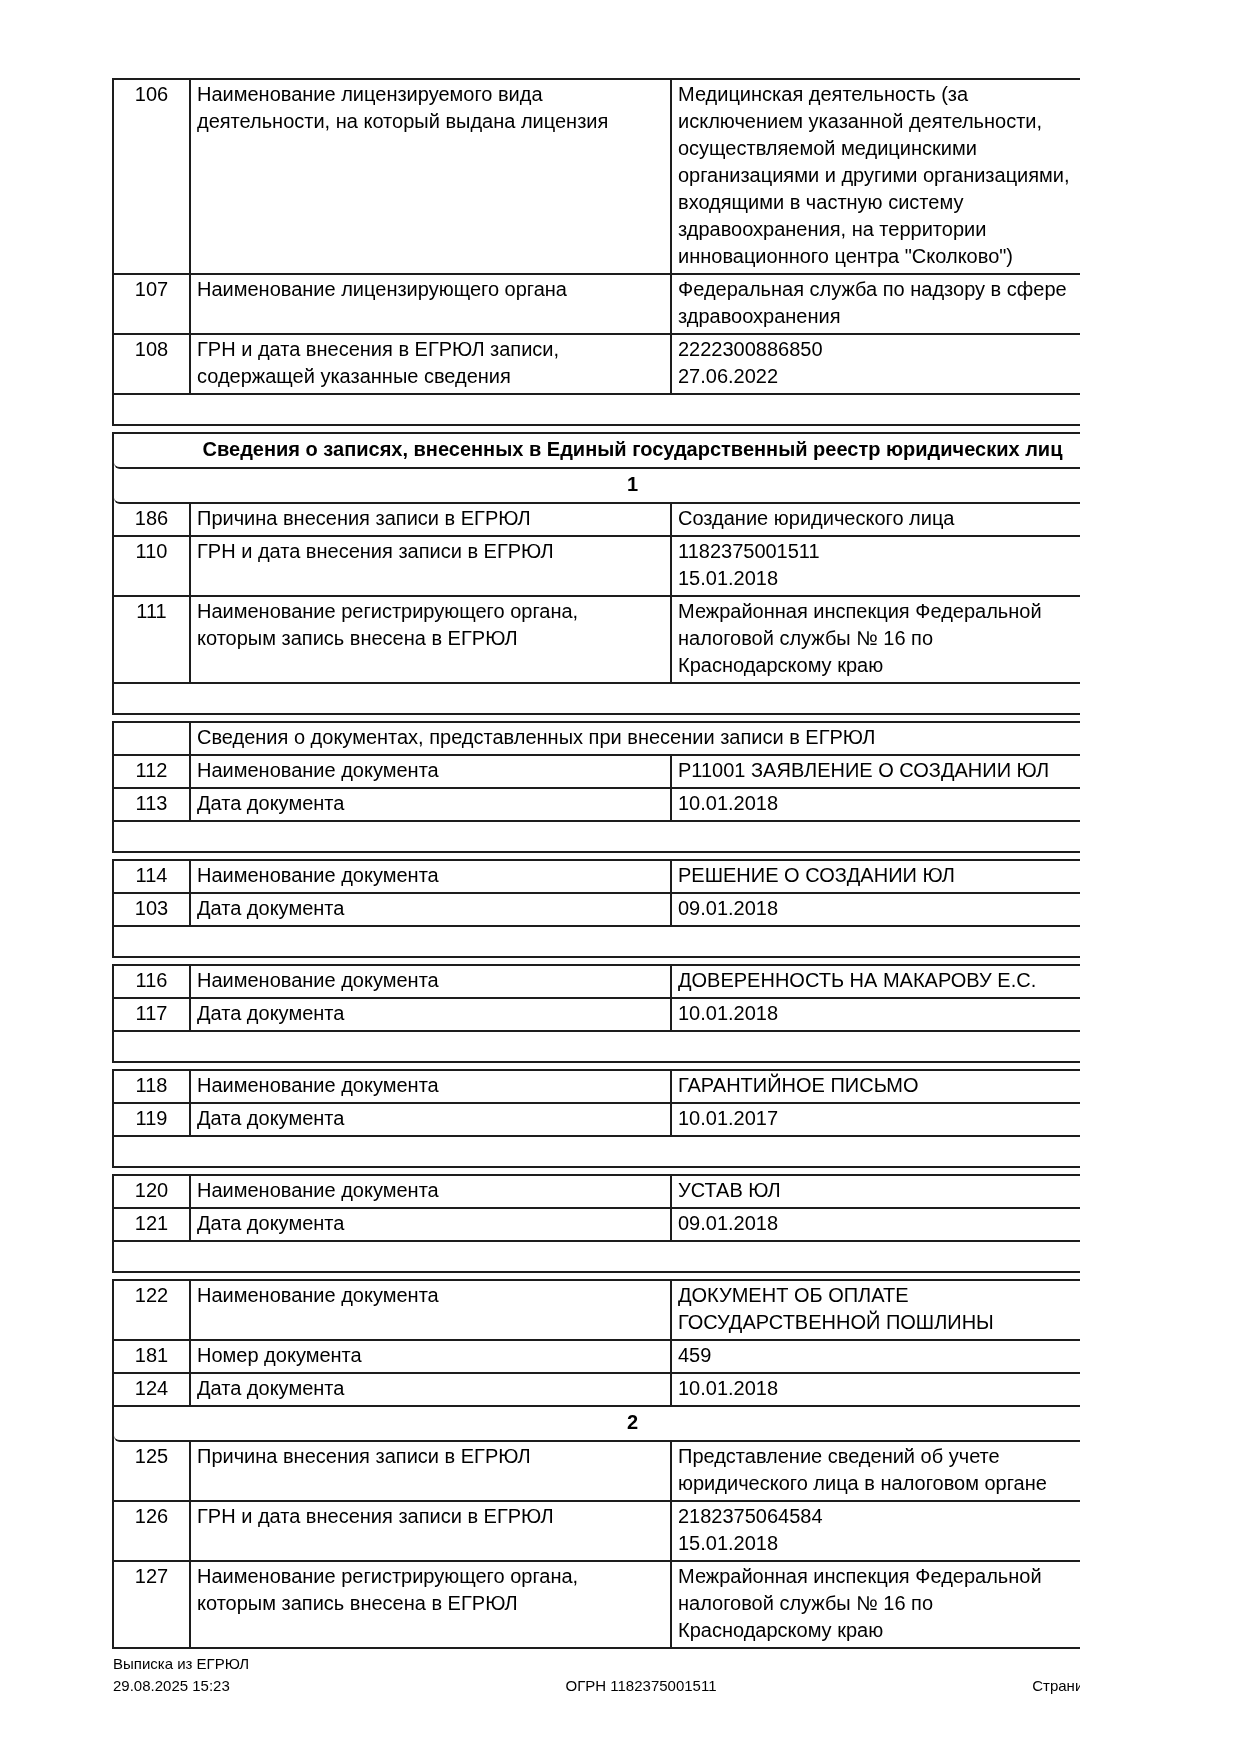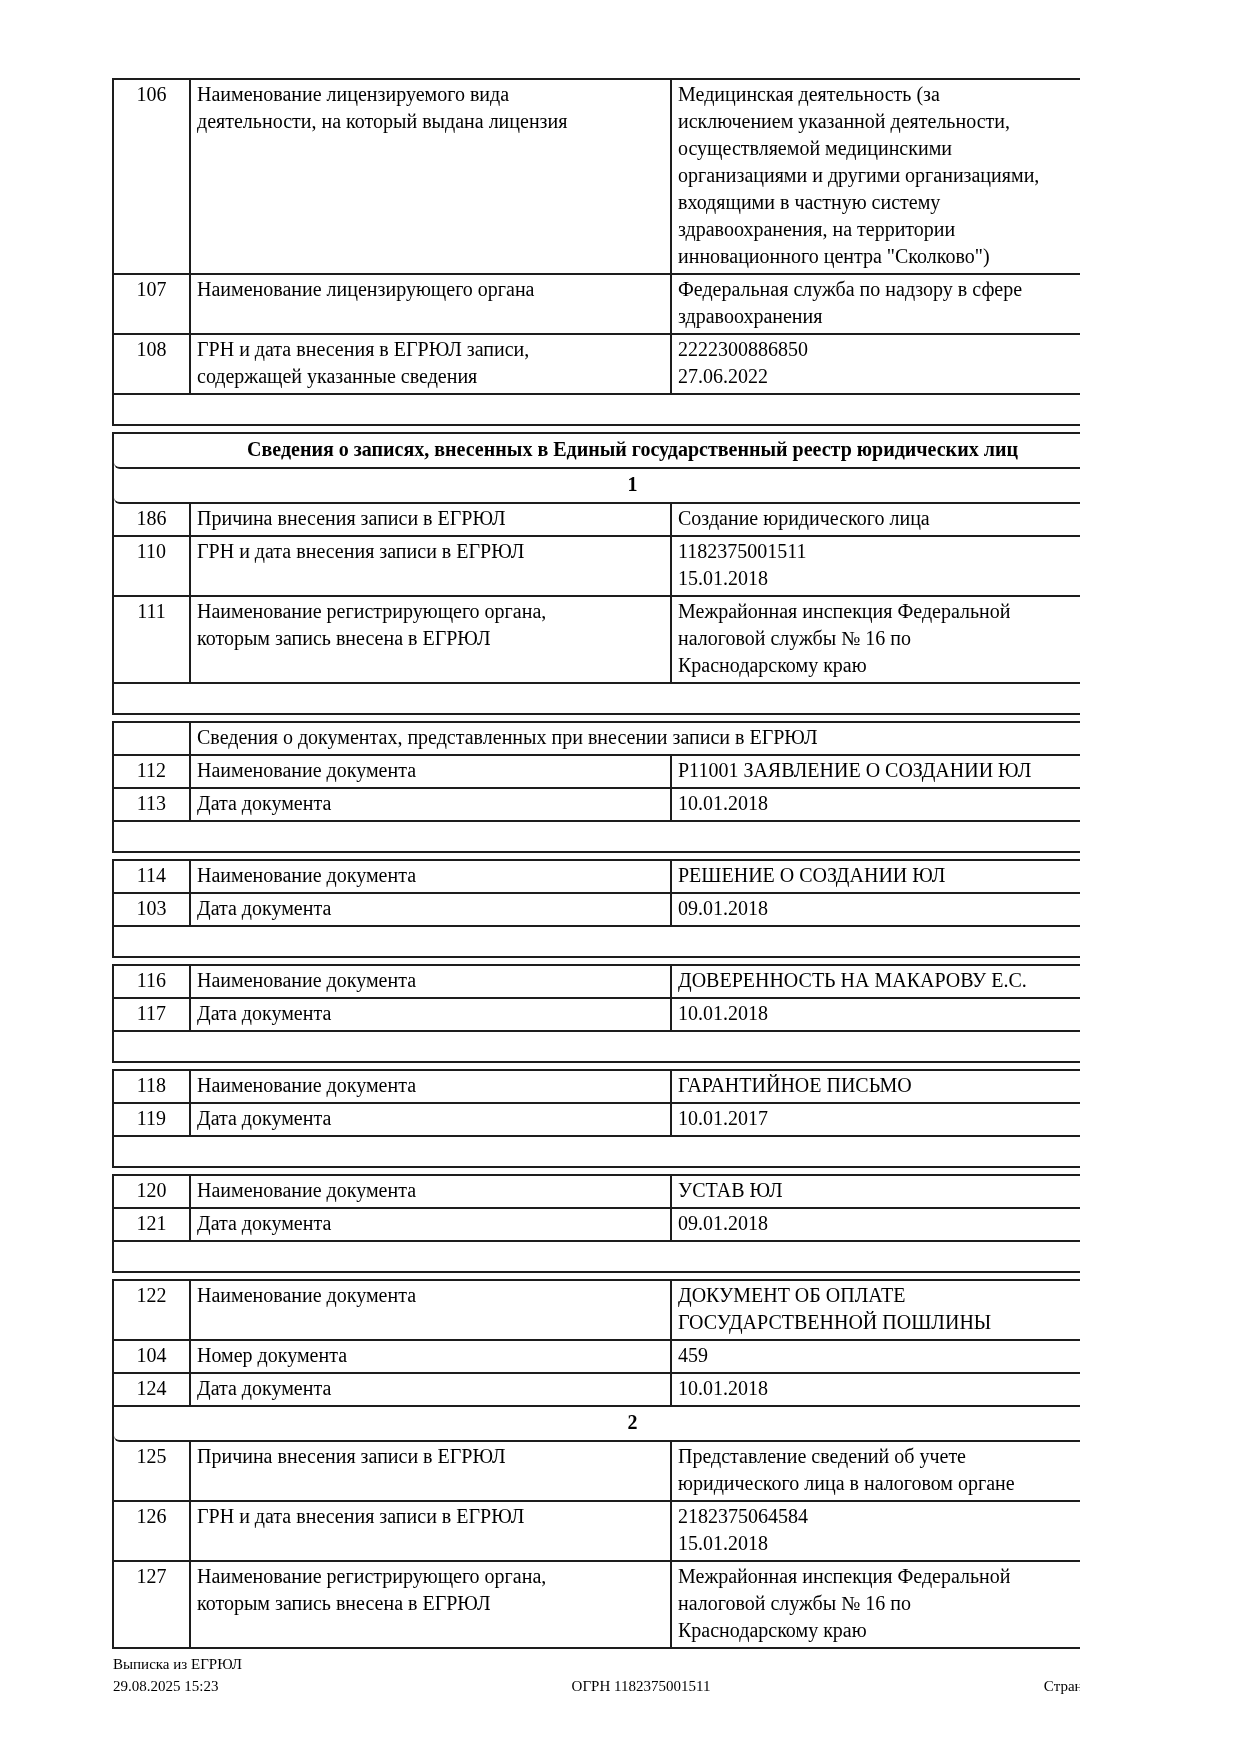--- a/index.html
+++ b/index.html
@@ -1,21 +1,21 @@
 <!DOCTYPE html>
 <html><head>
 <meta charset="utf-8">
 <style>
   * { margin:0; padding:0; box-sizing:border-box; }
   html,body { background:#ffffff; }
   .page {
     position:relative;
     width:1080px; height:1755px;
     background:#ffffff;
-    font-family:Liberation Serif, serif;
+    font-family:Liberation Sans, sans-serif;
     color:#000000;
     overflow:hidden;
   }
   .doc {
     position:absolute; left:112px; top:78px; width:1041px;
     font-size:20px; line-height:27px;
   }
   .block {
     border:2px solid #1d1d1d;
     margin-bottom:6px;
@@ -182,21 +182,21 @@
         <div class="row-spacer"></div>
       </div>
       <div class="block">
         <div class="row">
           <div class="cell-num">122</div>
           <div class="cell-lbl">Наименование документа</div>
           <div class="cell-val">ДОКУМЕНТ ОБ ОПЛАТЕ
 ГОСУДАРСТВЕННОЙ ПОШЛИНЫ</div>
         </div>
         <div class="row">
-          <div class="cell-num">104</div>
+          <div class="cell-num">181</div>
           <div class="cell-lbl">Номер документа</div>
           <div class="cell-val">459</div>
         </div>
         <div class="row">
           <div class="cell-num">124</div>
           <div class="cell-lbl">Дата документа</div>
           <div class="cell-val">10.01.2018</div>
         </div>
         <div class="row-full">2</div>
         <div class="row">

